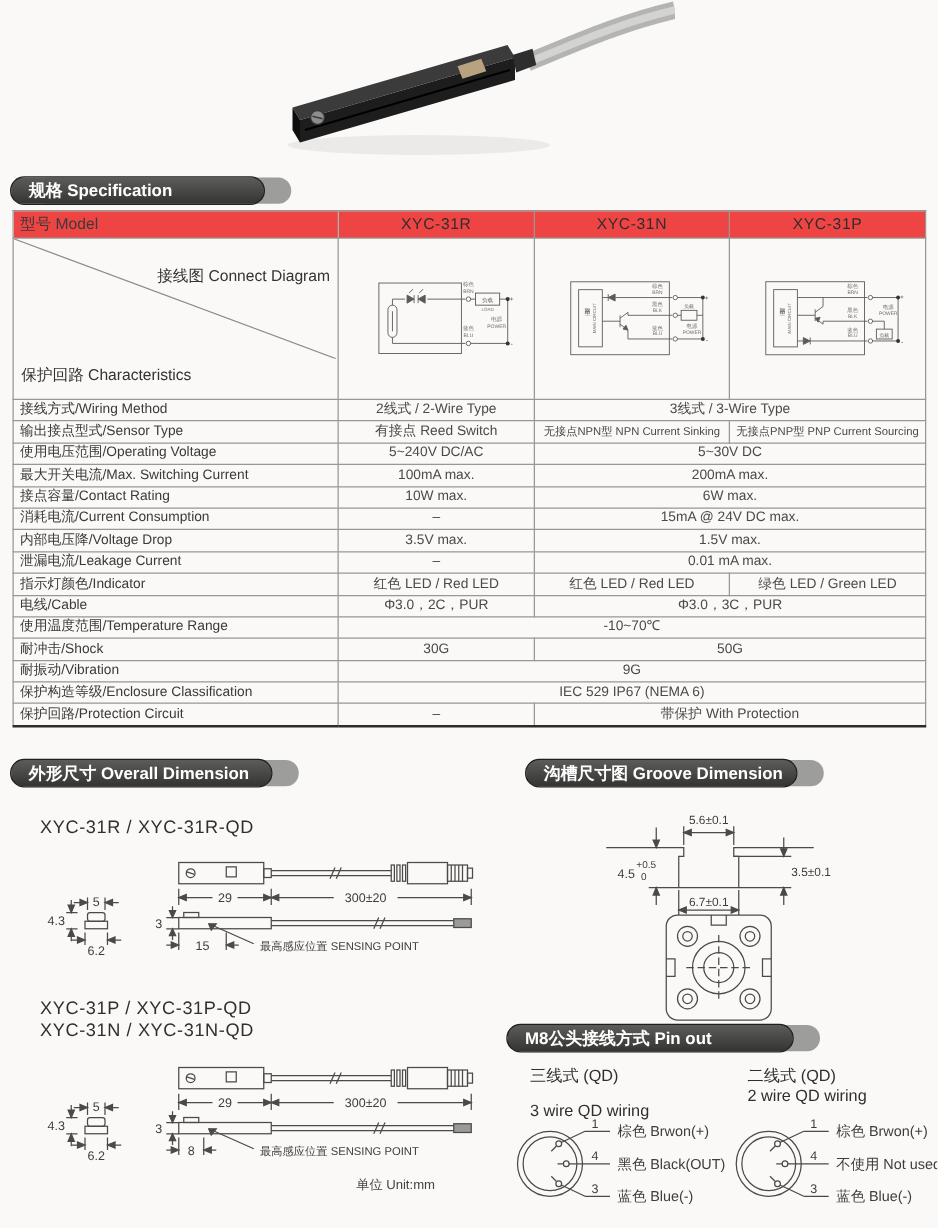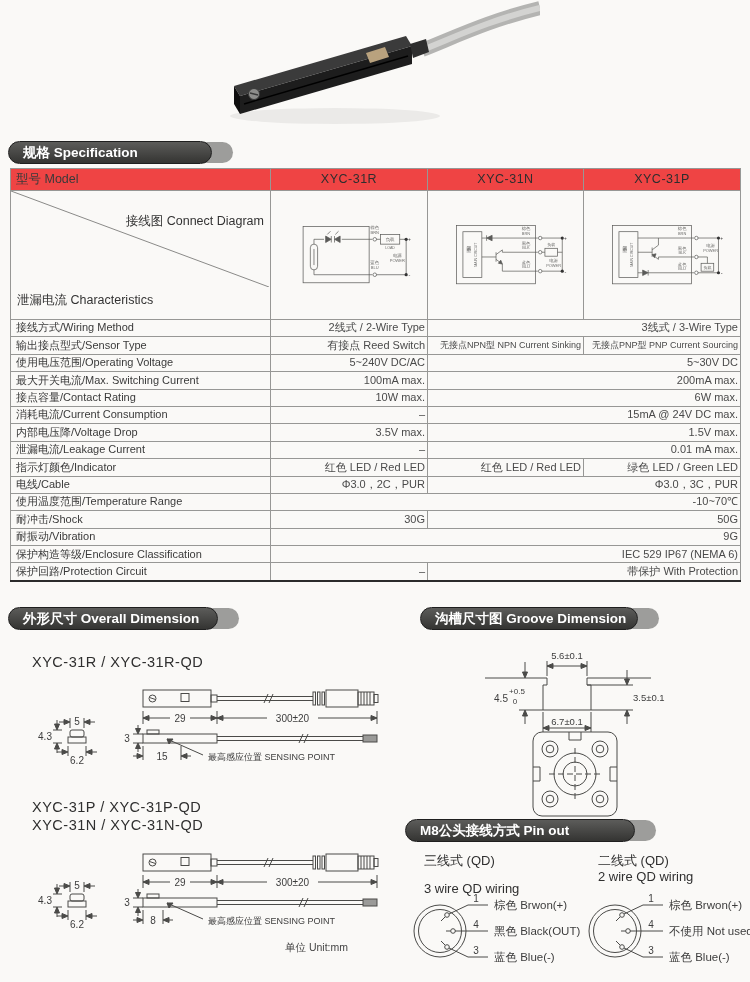--- a/index.html
+++ b/index.html
@@ -10,21 +10,21 @@
   .sec{position:absolute;height:23px;}
   .sec .tab{position:absolute;top:1px;bottom:1px;left:20px;right:-21px;background:#9d9d9b;border-radius:12px;}
   .sec .pill{position:absolute;left:0;top:0;bottom:0;right:0;background:linear-gradient(#5c5c5a,#343432);border-radius:12px;color:#fff;display:flex;align-items:center;padding:0 14px;font-size:13.5px;font-weight:bold;white-space:nowrap;border:1px solid #1f1f1f;box-sizing:border-box;}
 
   
   table.spec{position:absolute;left:10px;top:168px;width:730px;border-collapse:collapse;table-layout:fixed;}
   table.spec td{border:1px solid #979795;font-size:11px;height:16.4px;padding:0 2px;line-height:1.05;overflow:hidden;white-space:nowrap;}
   table.spec tr.hdr td{background:#ef4444;height:21px;font-size:12.5px;}
   table.spec td.mname{text-align:center;letter-spacing:.5px;color:#2e2e2e;}
   table.spec td.lbl{text-align:left;padding-left:5px;color:#3a3a3a;}
-  table.spec td.val{text-align:right;color:#4a4a4a;}
+  table.spec td.val{text-align:center;color:#4a4a4a;}
   table.spec td.sm{font-size:9px;}
   table.spec tr.diag-row td{height:96px;padding:16px;}
   table.spec td.diagcell{position:relative;}
   .diagcell .xline{position:absolute;left:0;top:0;}
   .diagcell .t1{position:absolute;right:6px;top:24px;font-size:12.5px;color:#333;}
   .diagcell .t2{position:absolute;left:6px;bottom:12px;font-size:12.5px;color:#333;}
   table.spec tr:last-child td{border-bottom:2.5px solid #2b2b2b;margin-left:44px;}
   table.spec tr.spec-first td{border-top:1.5px solid #555;}
   .cdwrap{display:flex;justify-content:center;align-items:center;height:96px;}
 
@@ -72,21 +72,21 @@
         <td class="mname">XYC-31R</td>
         <td class="mname">XYC-31N</td>
         <td class="mname">XYC-31P</td>
       </tr>
       <tr class="diag-row">
         <td class="diagcell">
           <svg class="xline" width="258" height="96">
               <line x1="0" y1="0" x2="258" y2="96" stroke="#8a8a88" stroke-width="1"></line>
             </svg>
           <div class="t1">接线图 Connect Diagram</div>
-          <div class="t2">泄漏电流 Characteristics</div>
+          <div class="t2">保护回路 Characteristics</div>
         </td>
         <td>
             <div class="cdwrap">
 
           <svg width="152" height="92" viewBox="0 0 154 95">
             <g fill="none" stroke="#5a5a58" stroke-width="0.9">
               <rect x="20" y="12" width="82" height="70"></rect>
               <rect x="29" y="34" width="9" height="32" rx="4.5"></rect>
               <line x1="33.5" y1="40" x2="33.5" y2="60"></line>
               <line x1="33.5" y1="34" x2="33.5" y2="28"></line>

